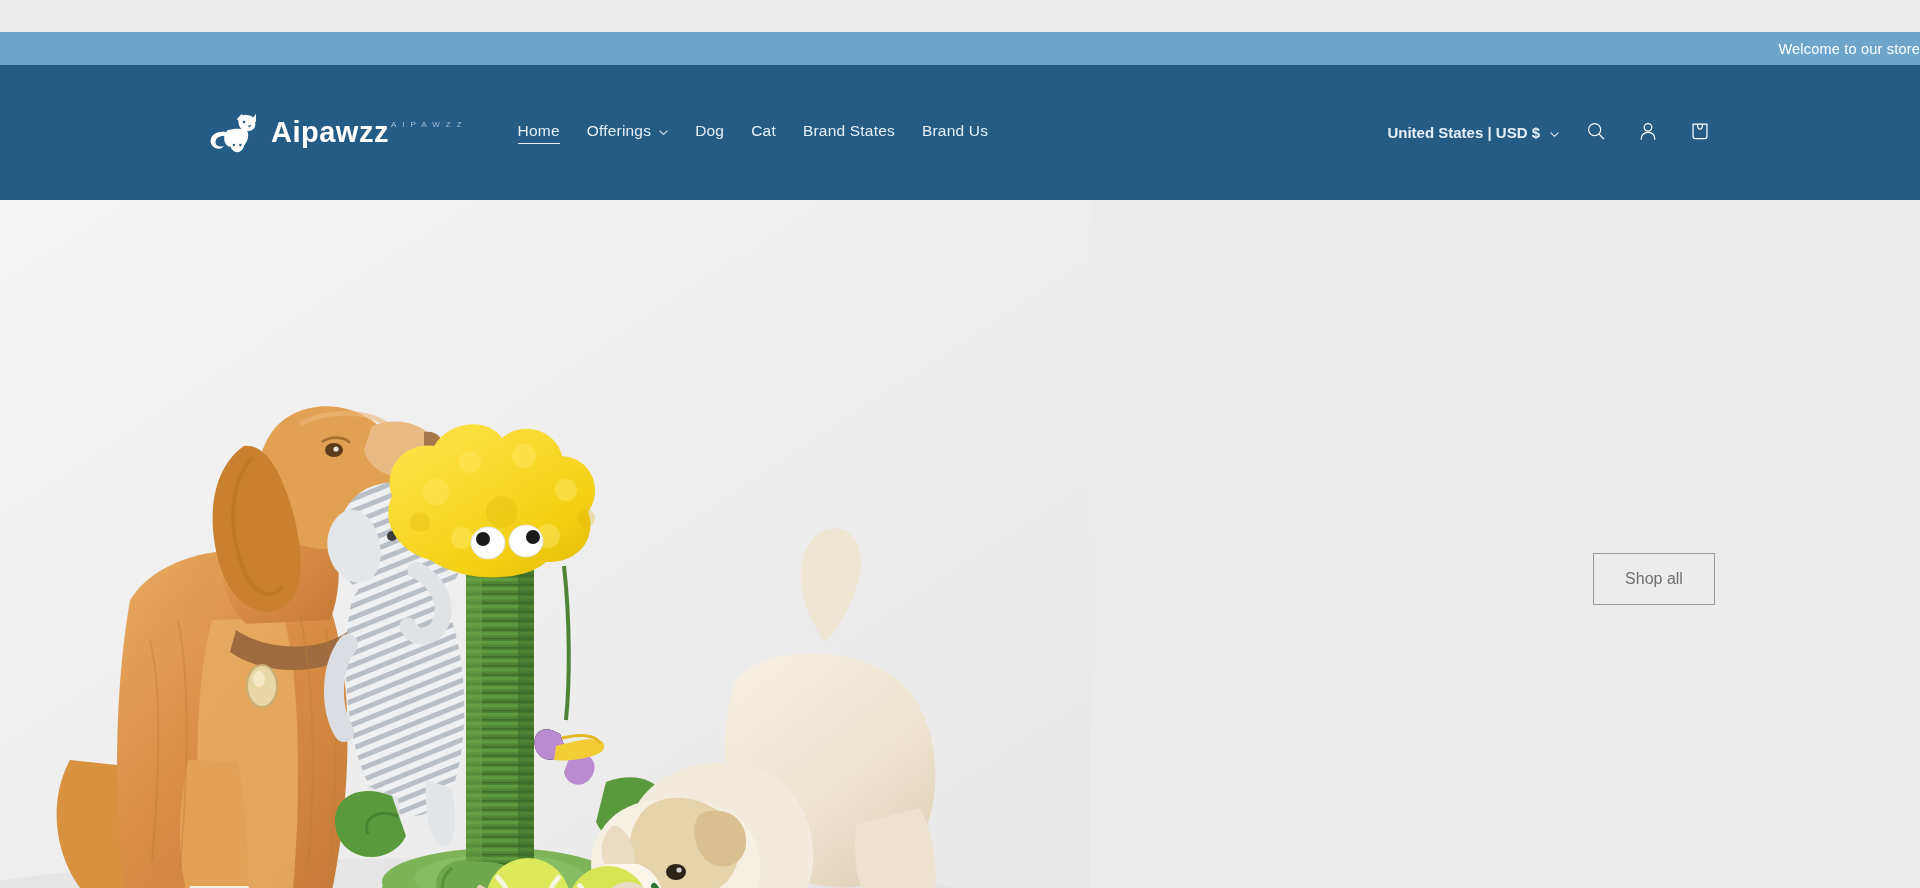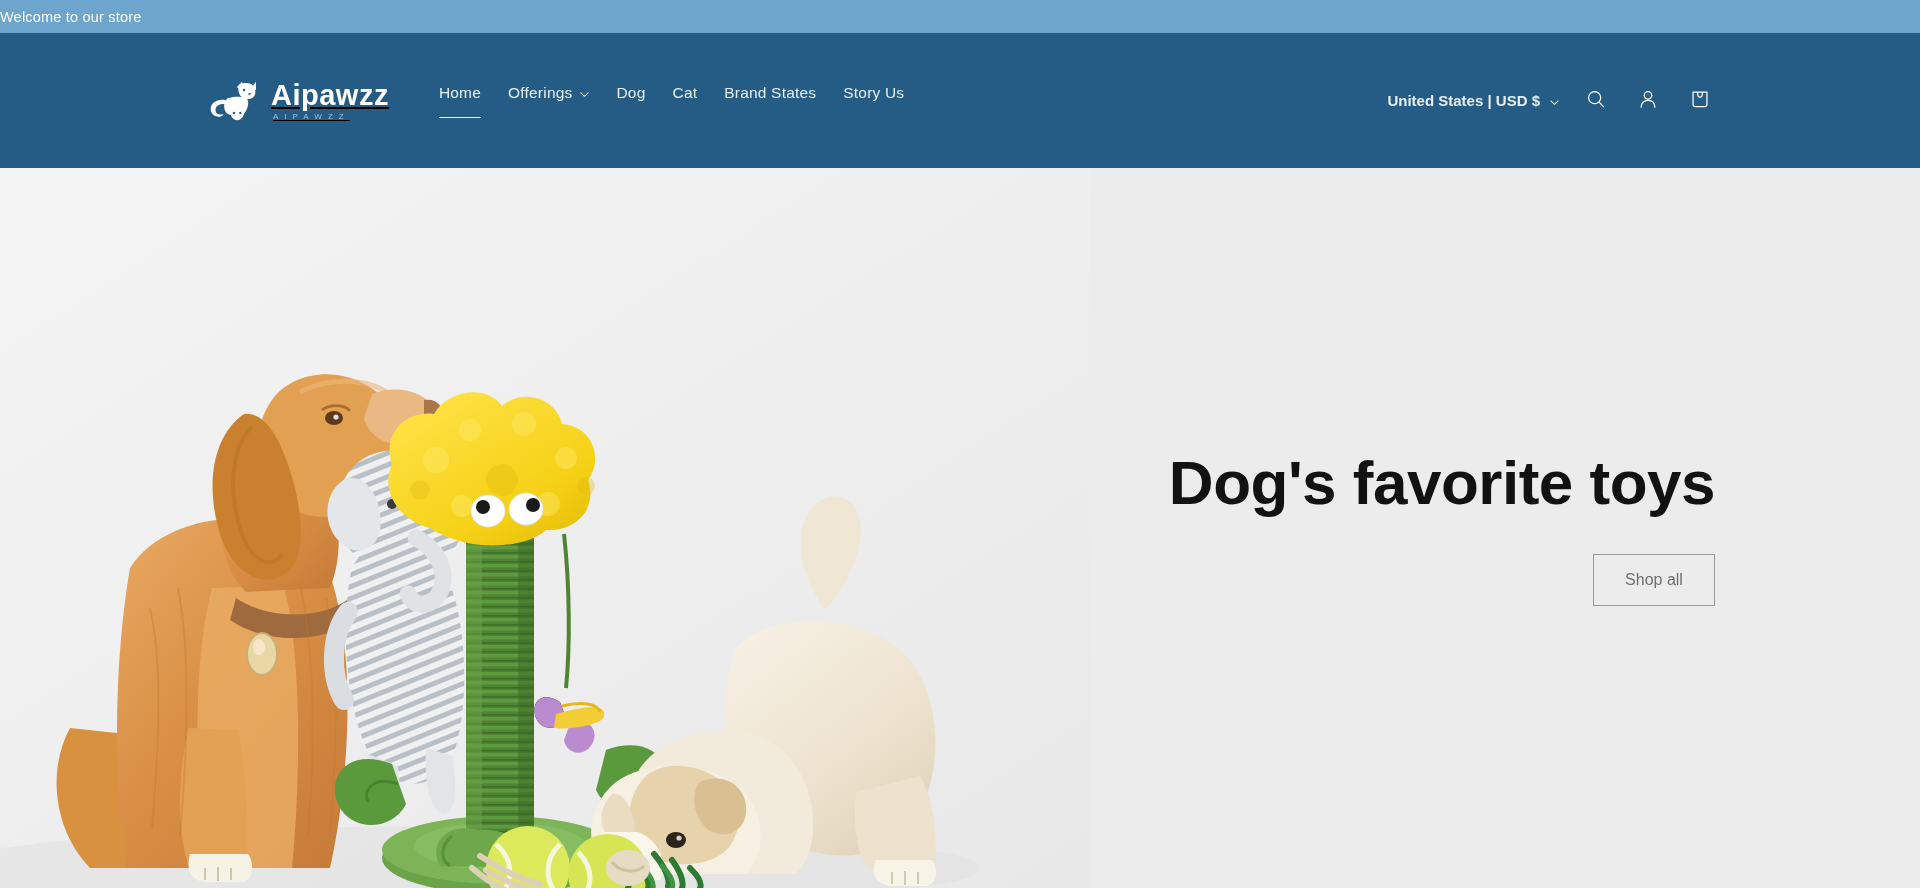--- a/index.html
+++ b/index.html
@@ -6,54 +6,54 @@
   html, body {
     width:1920px; height:888px; overflow:hidden;
     font-family:"Liberation Sans", sans-serif;
     background:#ececec;
   }
 
   
   .announcement{
     height:33px; width:100%;
     background:#6ea5cd;
-    display:flex; align-items:center; justify-content:flex-start;
+    display:flex; align-items:center; justify-content:flex-end;margin-top:32px;
   }
   .announcement-text{
     color:#ffffff; font-size:14.5px; letter-spacing:.2px; font-weight:400;
   }
 
   
   .header{
     height:135px; width:100%;
     background:#255c85;
     display:flex; align-items:center;
     padding:0 205px 0 205px;
     position:relative;
   }
   .header-inner{
     width:100%; display:flex; align-items:center;
   }
 
   
   .logo{ display:flex; align-items:center; gap:10px; cursor:pointer; }
   .logo-mark{ width:56px; height:46px; flex:0 0 auto; }
-  .logo-words{ display:flex; flex-direction:column; line-height:1;text-decoration:underline; }
+  .logo-words{ display:flex; flex-direction:row; line-height:1; }
   .logo-word{
     color:#ffffff; font-size:29px; font-weight:700; letter-spacing:.5px;
   }
   .logo-sub{
     color:#9fc0d6; font-size:8px; letter-spacing:6px; margin-top:3px; padding-left:2px;
   }
 
   
   .nav{ display:flex; align-items:center; gap:27px; margin-left:50px; }
   .nav-item{
     color:#e7eff5; font-size:15.5px; font-weight:400; letter-spacing:.2px;
-    cursor:pointer; position:relative; padding-bottom:15px;
+    cursor:pointer; position:relative; padding-bottom:3px;
     display:flex; align-items:center; gap:7px; white-space:nowrap;
   }
   .nav-item.active{ border-bottom:1px solid #e7eff5; }
   .chev{ display:inline-block; width:10px; height:10px; position:relative; top:-2px; }
 
   
   .actions{ margin-left:auto; display:flex; align-items:center; gap:22px; }
   .locale{
     display:flex; align-items:center; gap:9px;
     color:#e7eff5; font-size:15px; cursor:pointer; white-space:nowrap;font-weight:bold;
@@ -146,21 +146,21 @@
 
       <div class="nav-item">
         <span>Cat</span>
       </div>
 
       <div class="nav-item">
         <span>Brand States</span>
       </div>
 
       <div class="nav-item">
-        <span>Story Us</span>
+        <span>Brand Us</span>
       </div>
 
     </nav>
 
     <div class="actions">
 
       <div class="locale">
         <span>United States | USD $</span>
         <span class="chev">
           <svg viewBox="0 0 12 12" width="11" height="11" aria-hidden="true">
@@ -434,16 +434,15 @@
           <path d="M662 698 C672 708 674 716 672 720"></path>
         </g>
 
         <ellipse cx="628" cy="700" rx="22" ry="18" fill="#e6dcc4"></ellipse>
         <path d="M612 694 C620 704 636 706 644 698" fill="none" stroke="#cfc0a0" stroke-width="3"></path>
       </g>
     </svg>
   </div>
 
   <div class="hero-content">
-    <h1 class="hero-title">Dog's favorite toys</h1>
     <button class="hero-btn">Shop all</button>
   </div>
 </section>
 
 </body></html>

